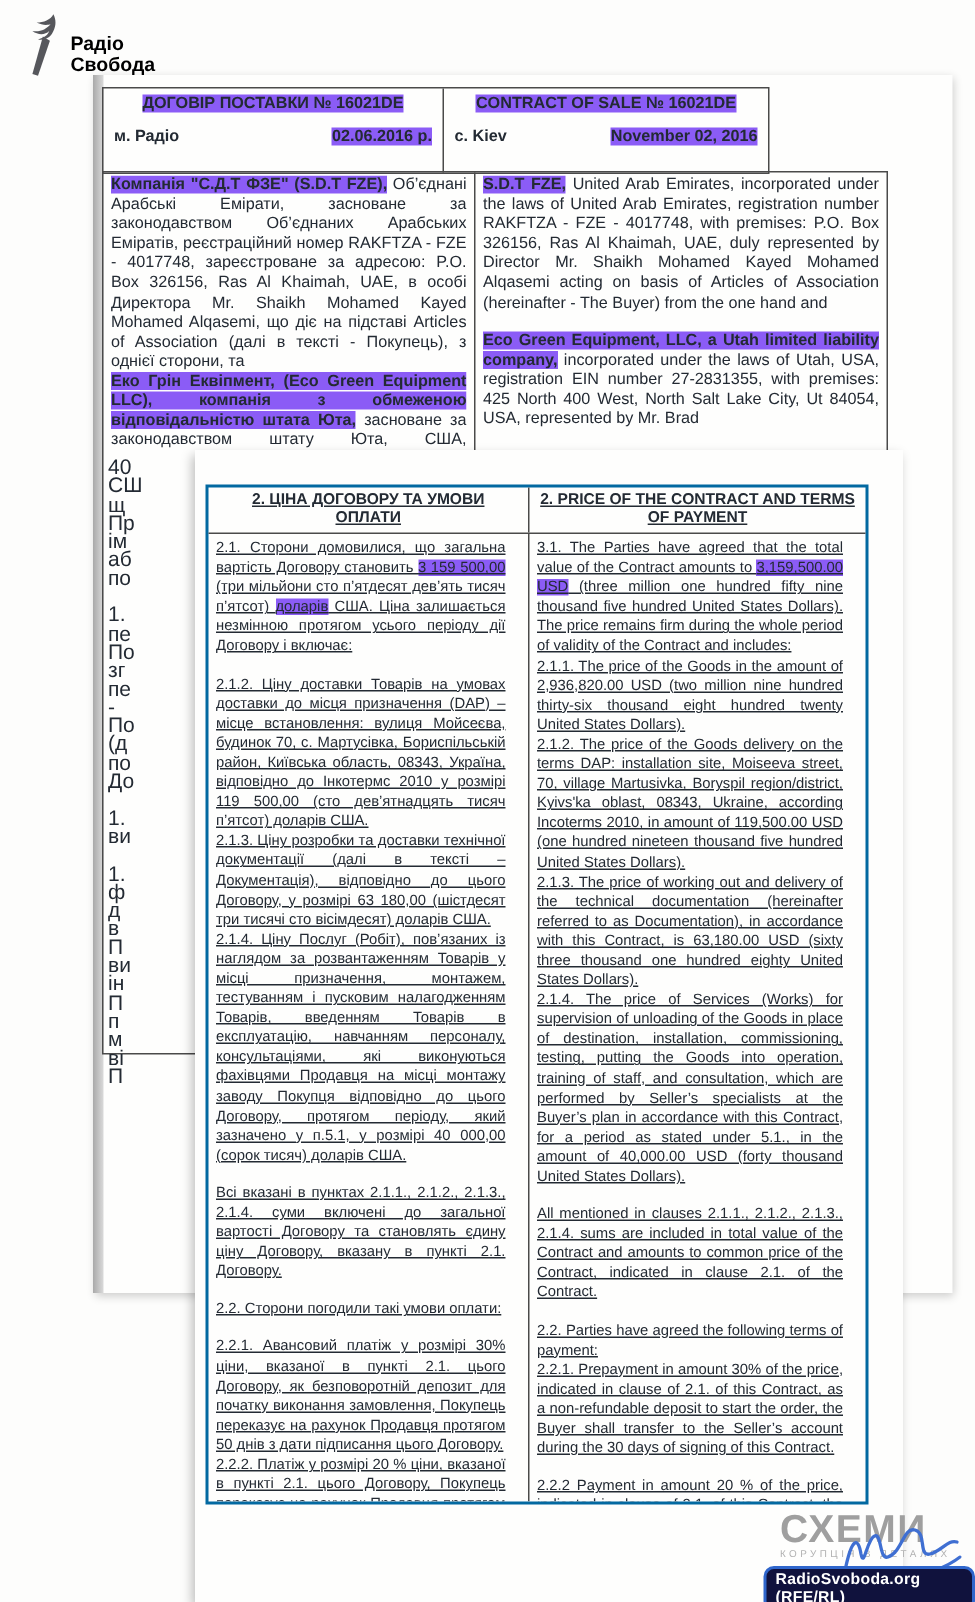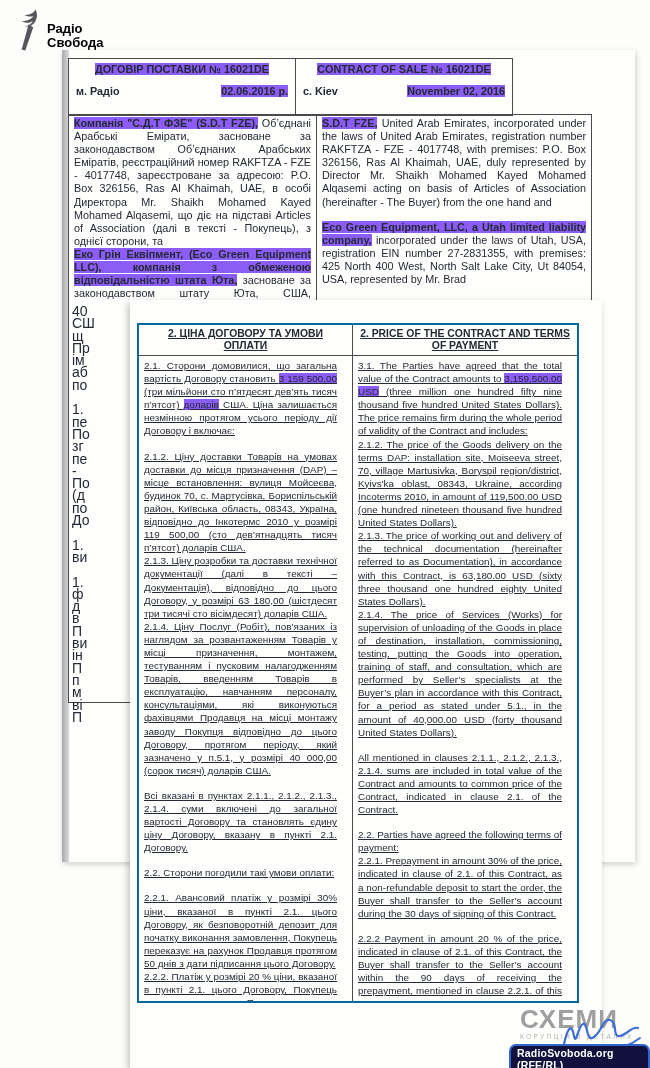--- a/index.html
+++ b/index.html
@@ -169,20 +169,21 @@
             <p class="para sp"><span>2.1.2. Ціну доставки Товарів на умовах доставки до місця призначення (DAP) – місце встановлення: вулиця Мойсеєва, будинок 70, с. Мартусівка, Бориспільській район, Київська область, 08343, Україна, відповідно до Інкотермс 2010 у розмірі 119 500,00 (сто дев’ятнадцять тисяч п’ятсот) доларів США.</span></p>
             <p class="para"><span>2.1.3. Ціну розробки та доставки технічної документації (далі в тексті – Документація), відповідно до цього Договору, у розмірі 63 180,00 (шістдесят три тисячі сто вісімдесят) доларів США.</span></p>
             <p class="para"><span>2.1.4. Ціну Послуг (Робіт), пов’язаних із наглядом за розвантаженням Товарів у місці призначення, монтажем, тестуванням і пусковим налагодженням Товарів, введенням Товарів в експлуатацію, навчанням персоналу, консультаціями, які виконуються фахівцями Продавця на місці монтажу заводу Покупця відповідно до цього Договору, протягом періоду, який зазначено у п.5.1, у розмірі 40 000,00 (сорок тисяч) доларів США.</span></p>
             <p class="para sp"><span>Всі вказані в пунктах 2.1.1., 2.1.2., 2.1.3., 2.1.4. суми включені до загальної вартості Договору та становлять єдину ціну Договору, вказану в пункті 2.1. Договору.</span></p>
             <p class="para sp"><span>2.2. Сторони погодили такі умови оплати:</span></p>
             <p class="para sp"><span>2.2.1. Авансовий платіж у розмірі 30% ціни, вказаної в пункті 2.1. цього Договору, як безповоротній депозит для початку виконання замовлення, Покупець переказує на рахунок Продавця протягом 50 днів з дати підписання цього Договору.</span></p>
             <p class="para"><span>2.2.2. Платіж у розмірі 20 % ціни, вказаної в пункті 2.1. цього Договору, Покупець переказує на рахунок Продавця протягом 90 днів з дати отримання авансового платежу, який вказано в пункті 2.2.1. цього Договору.</span></p>
           </div>
         <div class="t2col c-right">
             <p class="para"><span>3.1. The Parties have agreed that the total value of the Contract amounts to </span><span class="hl">3,159,500.00 USD</span><span> (three million one hundred fifty nine thousand five hundred United States Dollars). The price remains firm during the whole period of validity of the Contract and includes:</span></p>
+            <p class="para"><span>2.1.1. The price of the Goods in the amount of 2,936,820.00 USD (two million nine hundred thirty-six thousand eight hundred twenty United States Dollars).</span></p>
             <p class="para"><span>2.1.2. The price of the Goods delivery on the terms DAP: installation site, Moiseeva street, 70, village Martusivka, Boryspil region/district, Kyivs'ka oblast, 08343, Ukraine, according Incoterms 2010, in amount of 119,500.00 USD (one hundred nineteen thousand five hundred United States Dollars).</span></p>
             <p class="para"><span>2.1.3. The price of working out and delivery of the technical documentation (hereinafter referred to as Documentation), in accordance with this Contract, is 63,180.00 USD (sixty three thousand one hundred eighty United States Dollars).</span></p>
             <p class="para"><span>2.1.4. The price of Services (Works) for supervision of unloading of the Goods in place of destination, installation, commissioning, testing, putting the Goods into operation, training of staff, and consultation, which are performed by Seller’s specialists at the Buyer’s plan in accordance with this Contract, for a period as stated under 5.1., in the amount of 40,000.00 USD (forty thousand United States Dollars).</span></p>
             <p class="para sp"><span>All mentioned in clauses 2.1.1., 2.1.2., 2.1.3., 2.1.4. sums are included in total value of the Contract and amounts to common price of the Contract, indicated in clause 2.1. of the Contract.</span></p>
             <p class="para sp"><span>2.2. Parties have agreed the following terms of payment:</span></p>
             <p class="para"><span>2.2.1. Prepayment in amount 30% of the price, indicated in clause of 2.1. of this Contract, as a non-refundable deposit to start the order, the Buyer shall transfer to the Seller’s account during the 30 days of signing of this Contract.</span></p>
             <p class="para sp"><span>2.2.2 Payment in amount 20 % of the price, indicated in clause of 2.1. of this Contract, the Buyer shall transfer to the Seller’s account within the 90 days of receiving the prepayment, mentioned in clause 2.2.1. of this Contract.</span></p>
           </div>
       </div>
     </div>

